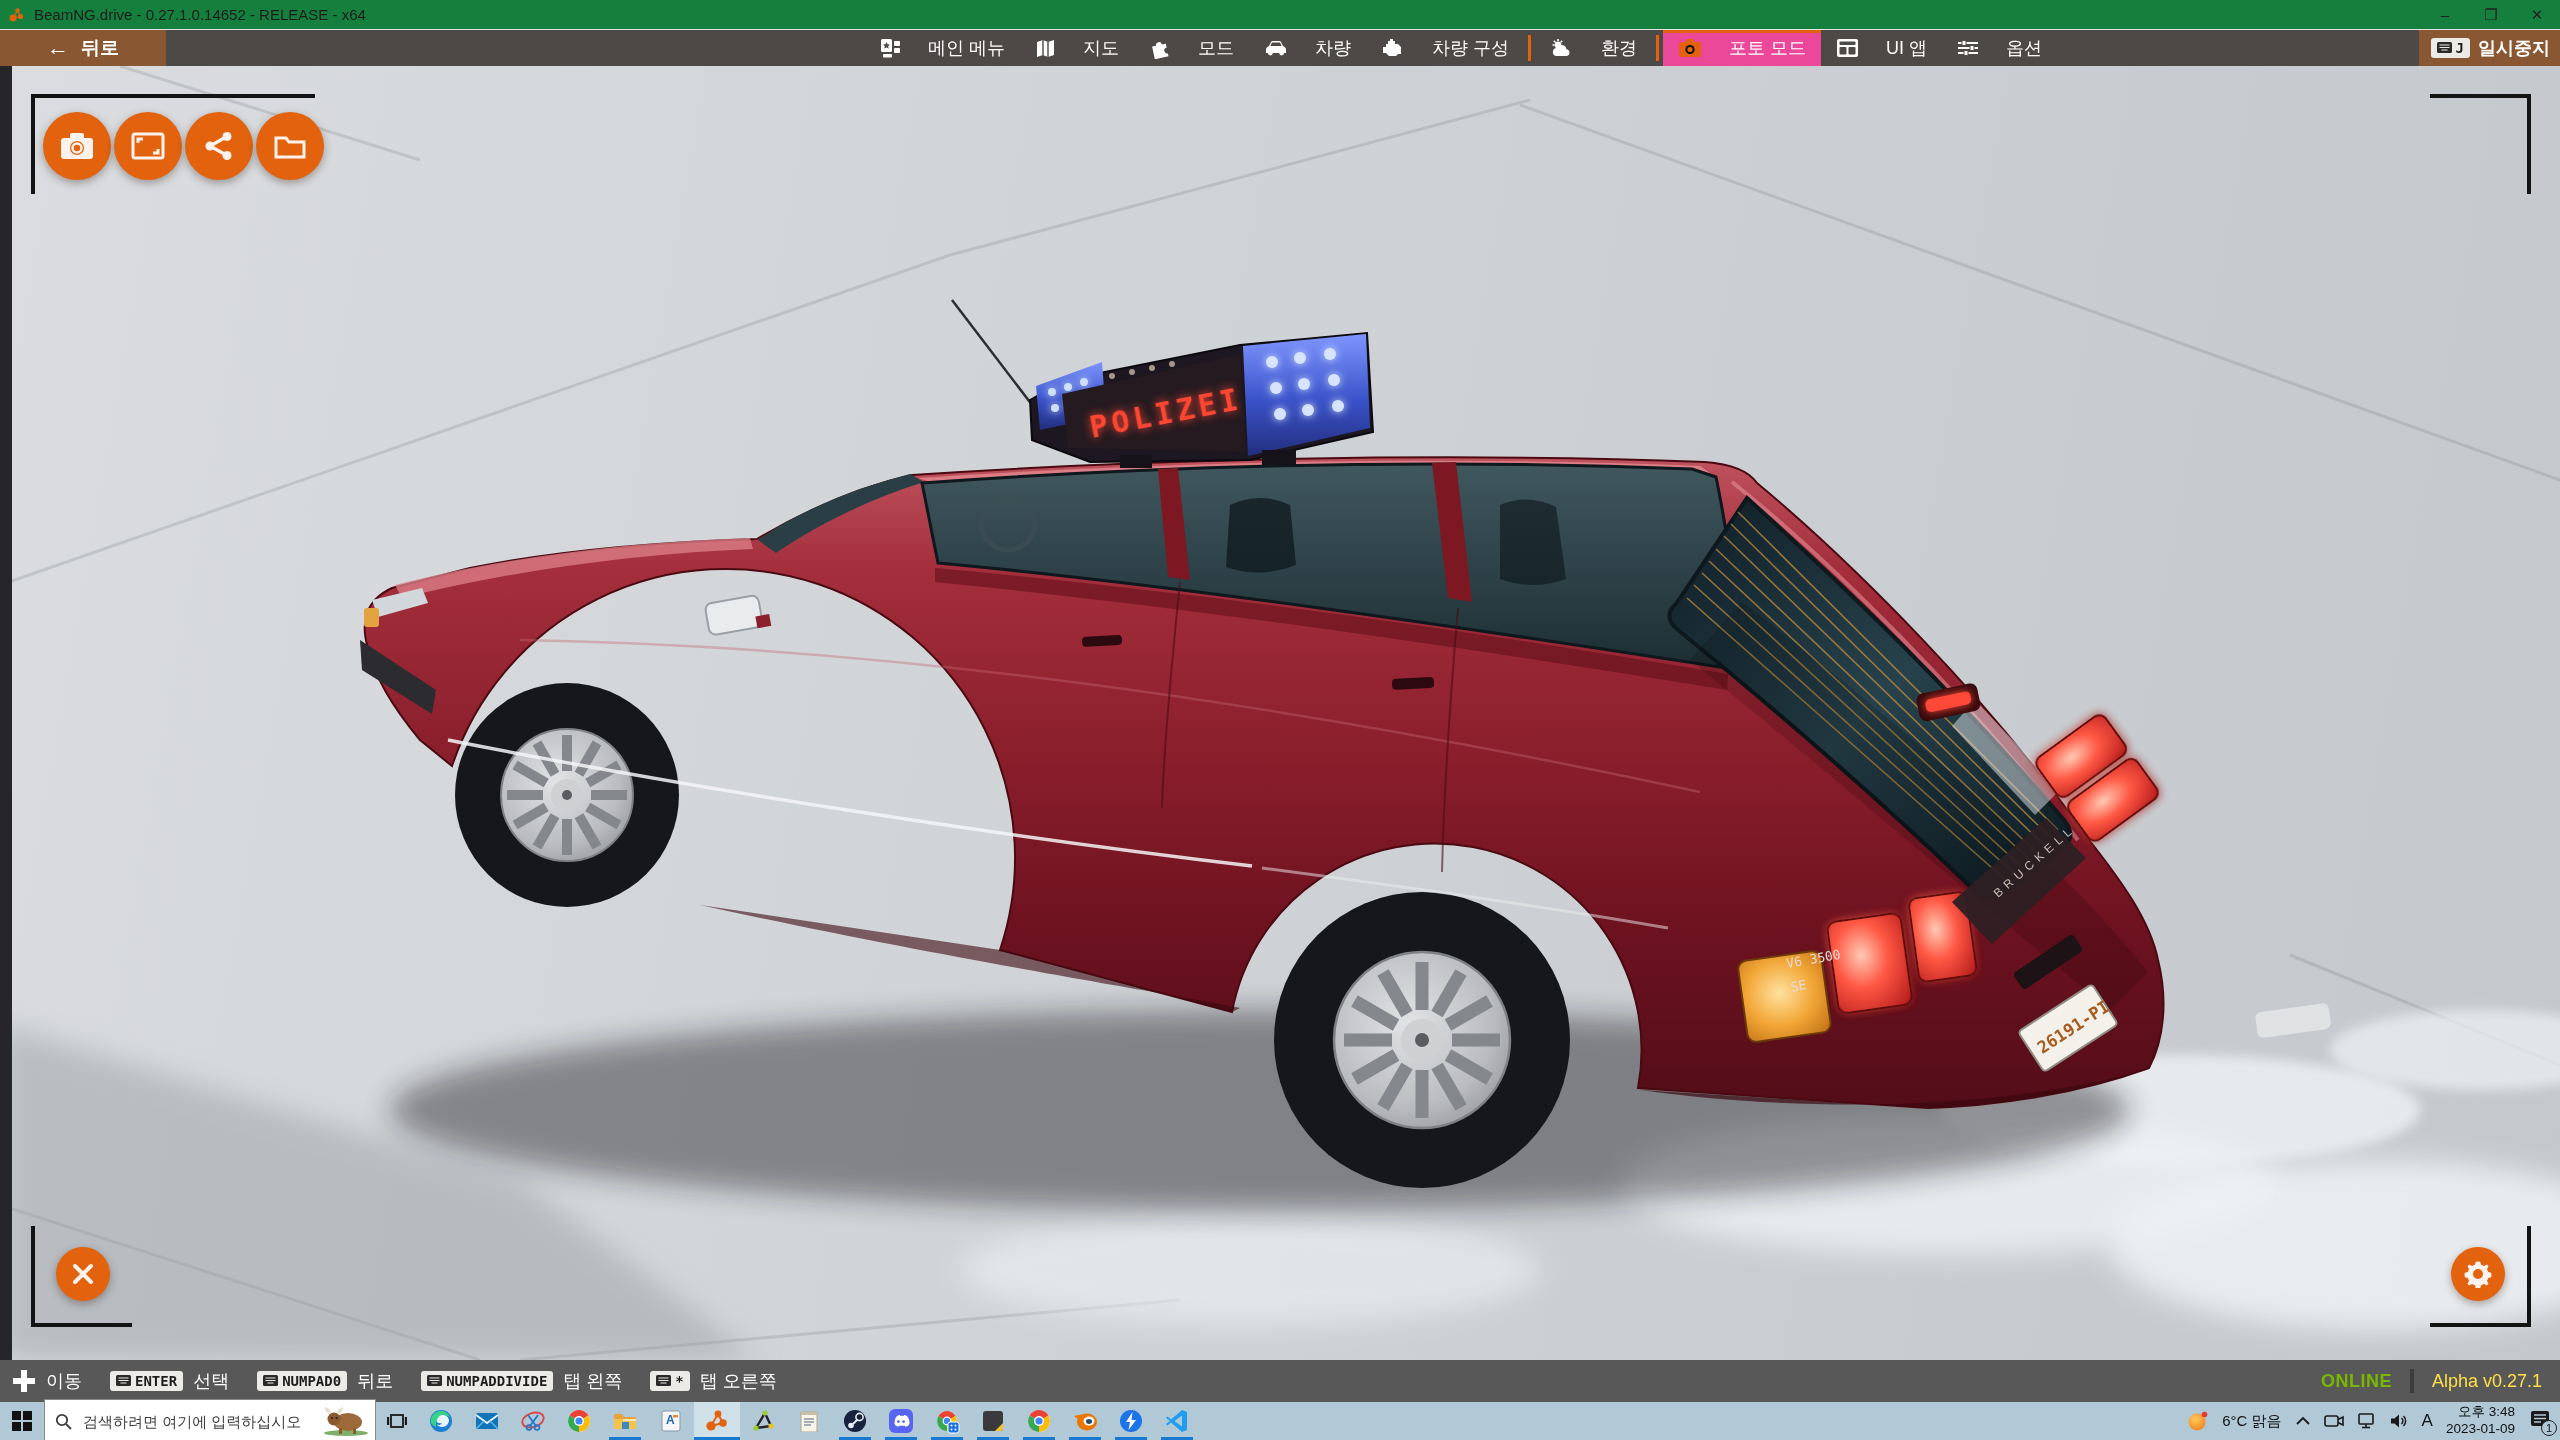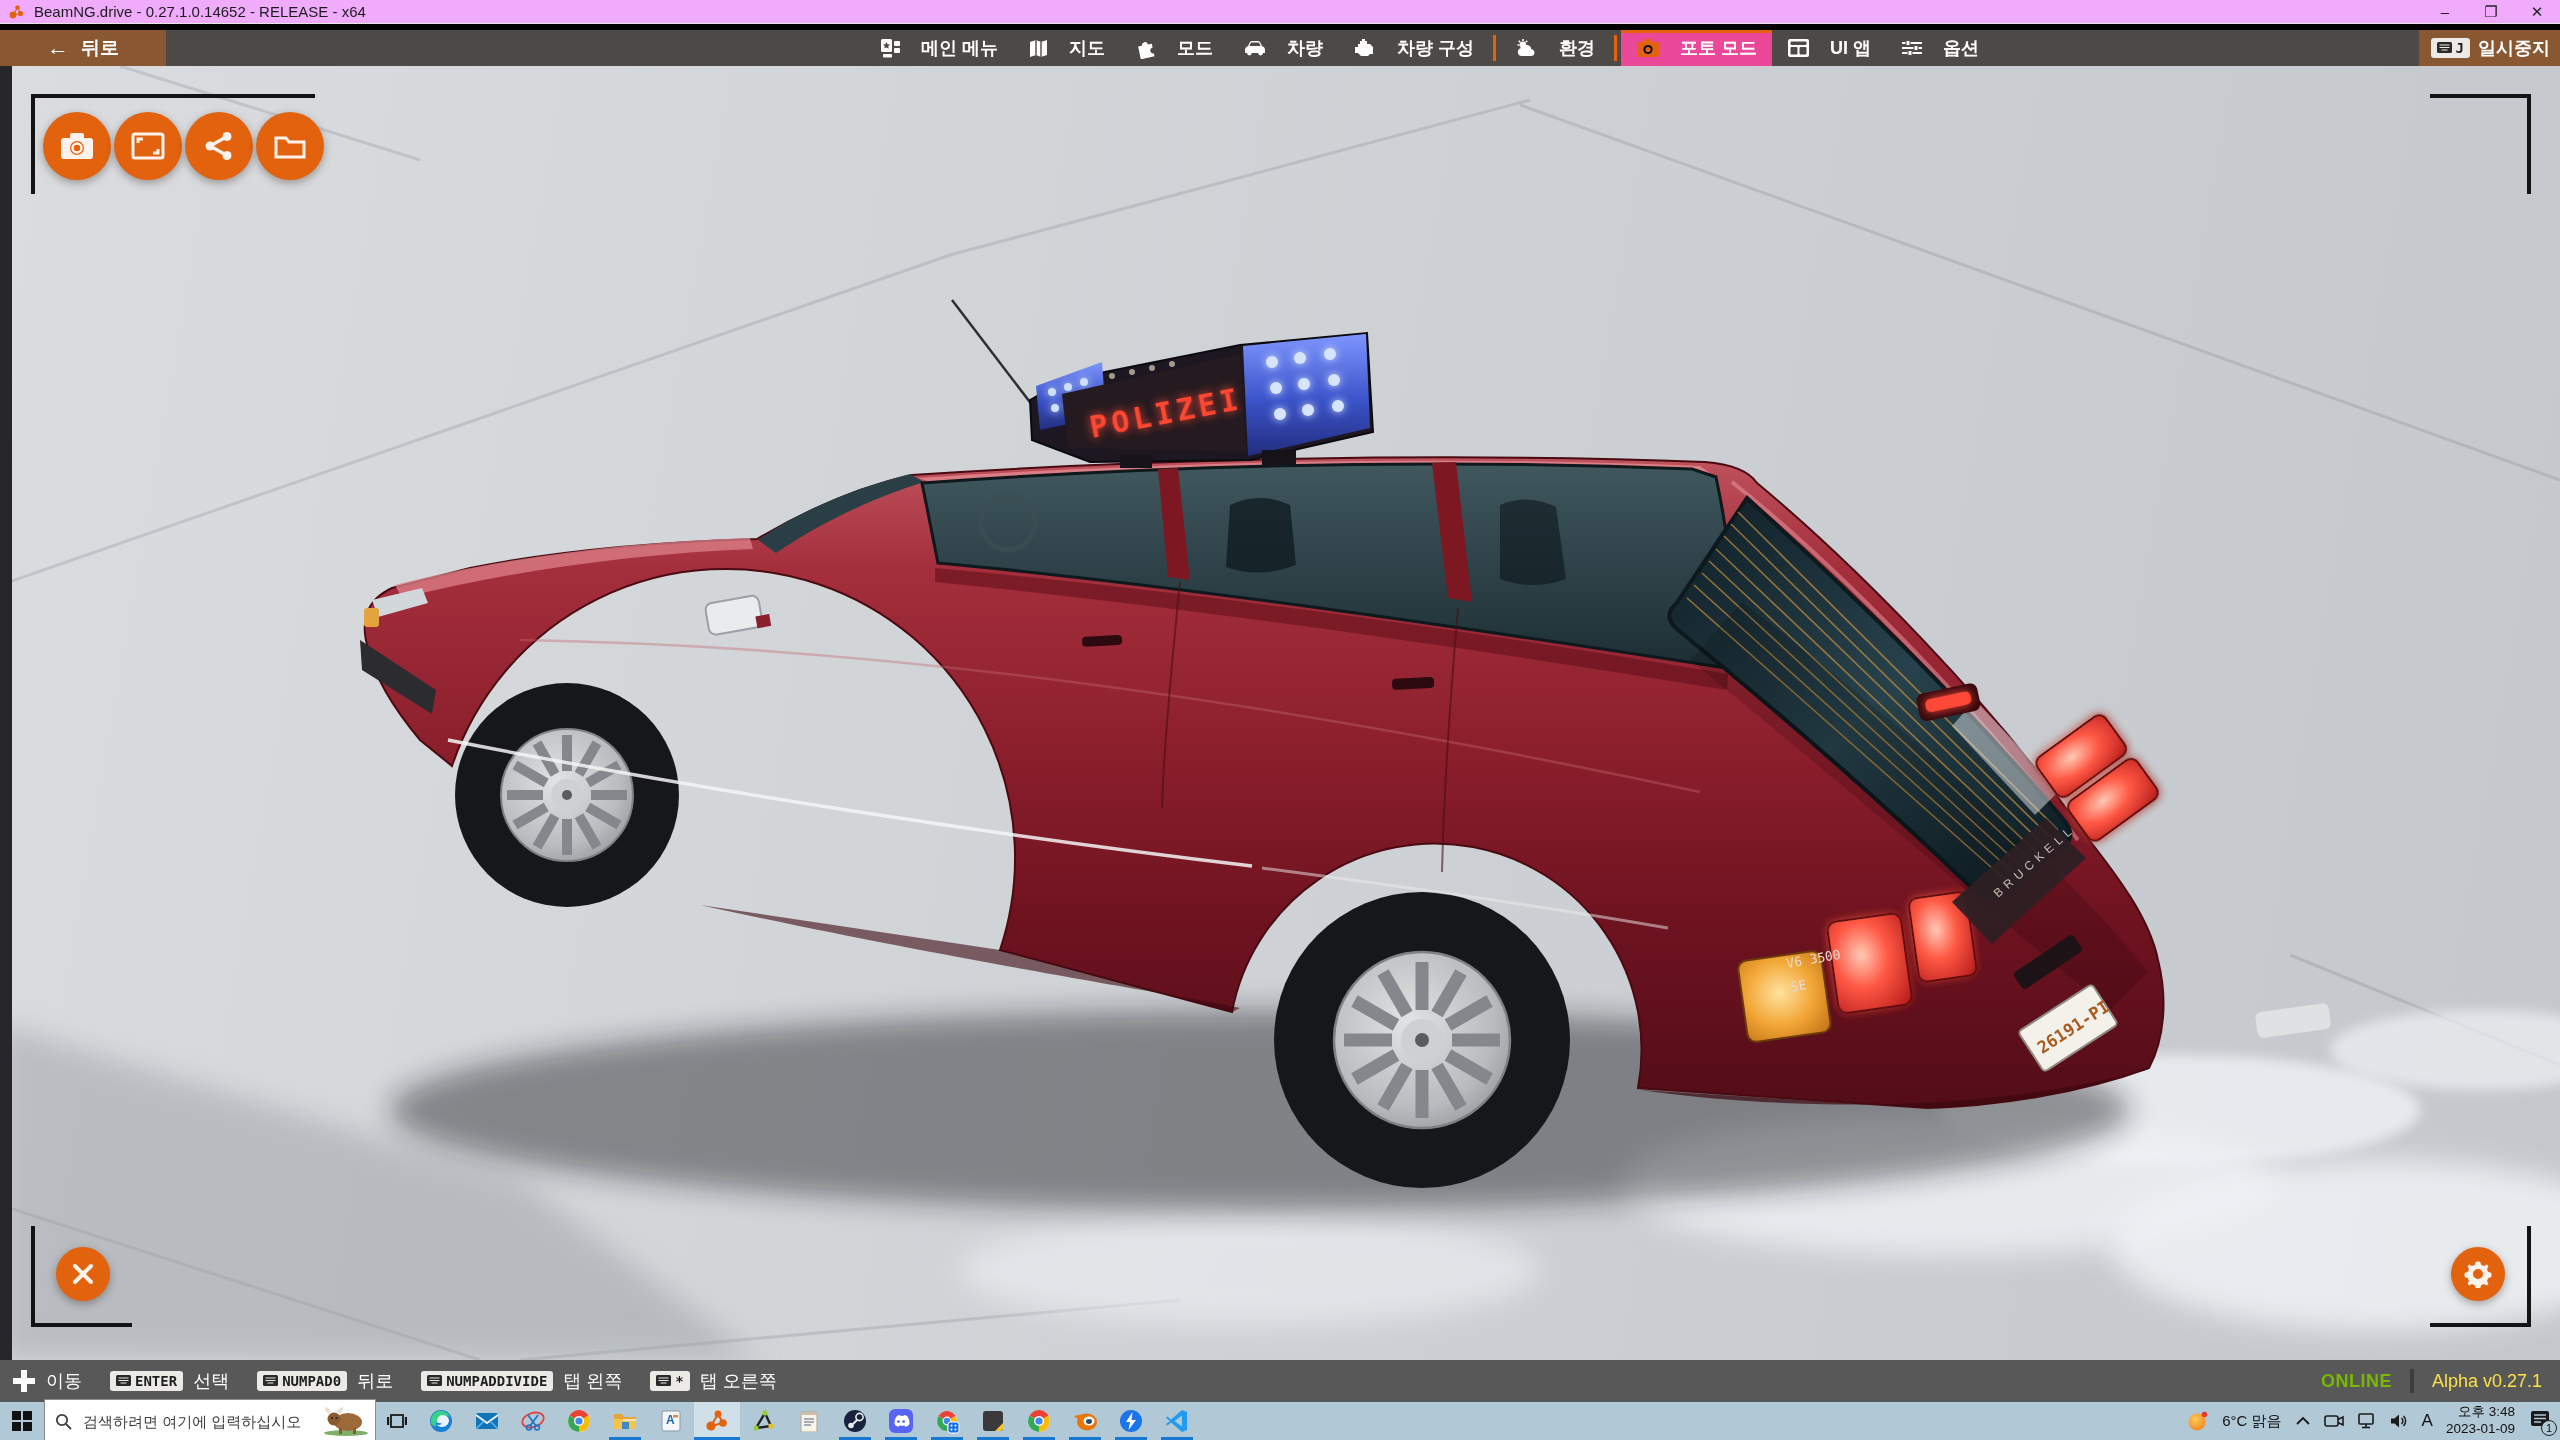--- a/index.html
+++ b/index.html
@@ -1,35 +1,35 @@
 <!DOCTYPE html>
 <html><head>
 <meta charset="utf-8">
 <style>
   html,body{margin:0;padding:0;}
   body{width:2560px;height:1440px;overflow:hidden;background:#000;
        font-family:"Liberation Sans",sans-serif;-webkit-font-smoothing:antialiased;position:relative;}
   .no-select{user-select:none}
 
   
-  #titlebar{position:absolute;left:0;top:0;width:2560px;height:24px;background:#f0abfc;
+  #titlebar{position:absolute;left:0;top:0;width:2560px;height:30px;background:#15803d;
             display:flex;align-items:center;border-bottom:1px solid #e4e4e4;box-sizing:border-box;}
   #titlebar .app-icon{width:18px;height:18px;margin:0 8px 0 8px;}
   #titlebar .title-text{font-size:15px;color:#1c1c1c;}
   #titlebar .win-controls{margin-left:auto;display:flex;height:100%;}
   #titlebar .win-btn{width:46px;height:100%;display:flex;align-items:center;justify-content:center;
                      font-size:15px;color:#222;cursor:default;}
 
   
   #menubar{position:absolute;left:0;top:30px;width:2560px;height:36px;background:#4d4946;display:flex;}
   .back-btn{width:166px;height:100%;background:#8a5733;color:#fff;display:flex;align-items:center;
             justify-content:center;gap:12px;font-size:19px;font-weight:bold;}
   .back-arrow{font-size:22px;line-height:1;}
   #menu-items{position:absolute;left:865px;top:0;height:36px;display:flex;align-items:stretch;color:#fff;}
-  .menu-item{display:flex;align-items:center;gap:20px;padding:0 15px;font-size:18px;font-weight:bold;white-space:nowrap;}
+  .menu-item{display:flex;align-items:center;gap:27px;padding:0 15px;font-size:18px;font-weight:normal;white-space:nowrap;}
   .menu-item svg{display:block;}
   .menu-item.active{background:#ec4899;box-shadow:inset 0 3px 0 #e2620e;}
   .menu-divider{width:3px;height:26px;background:#e2620e;align-self:center;margin:0 4px;}
   .pause-btn{position:absolute;right:0;top:0;height:36px;background:#8a5733;color:#fff;display:flex;
              align-items:center;gap:8px;padding:0 10px 0 12px;font-size:18px;font-weight:bold;}
   .keycap{background:#eceae7;color:#1d1d1d;border-radius:3px;padding:2px 6px;font-family:"DejaVu Sans Mono",monospace;
           font-size:14px;font-weight:bold;display:inline-flex;align-items:center;gap:4px;line-height:1.2;}
   .keycap svg{display:block;}
 
   

